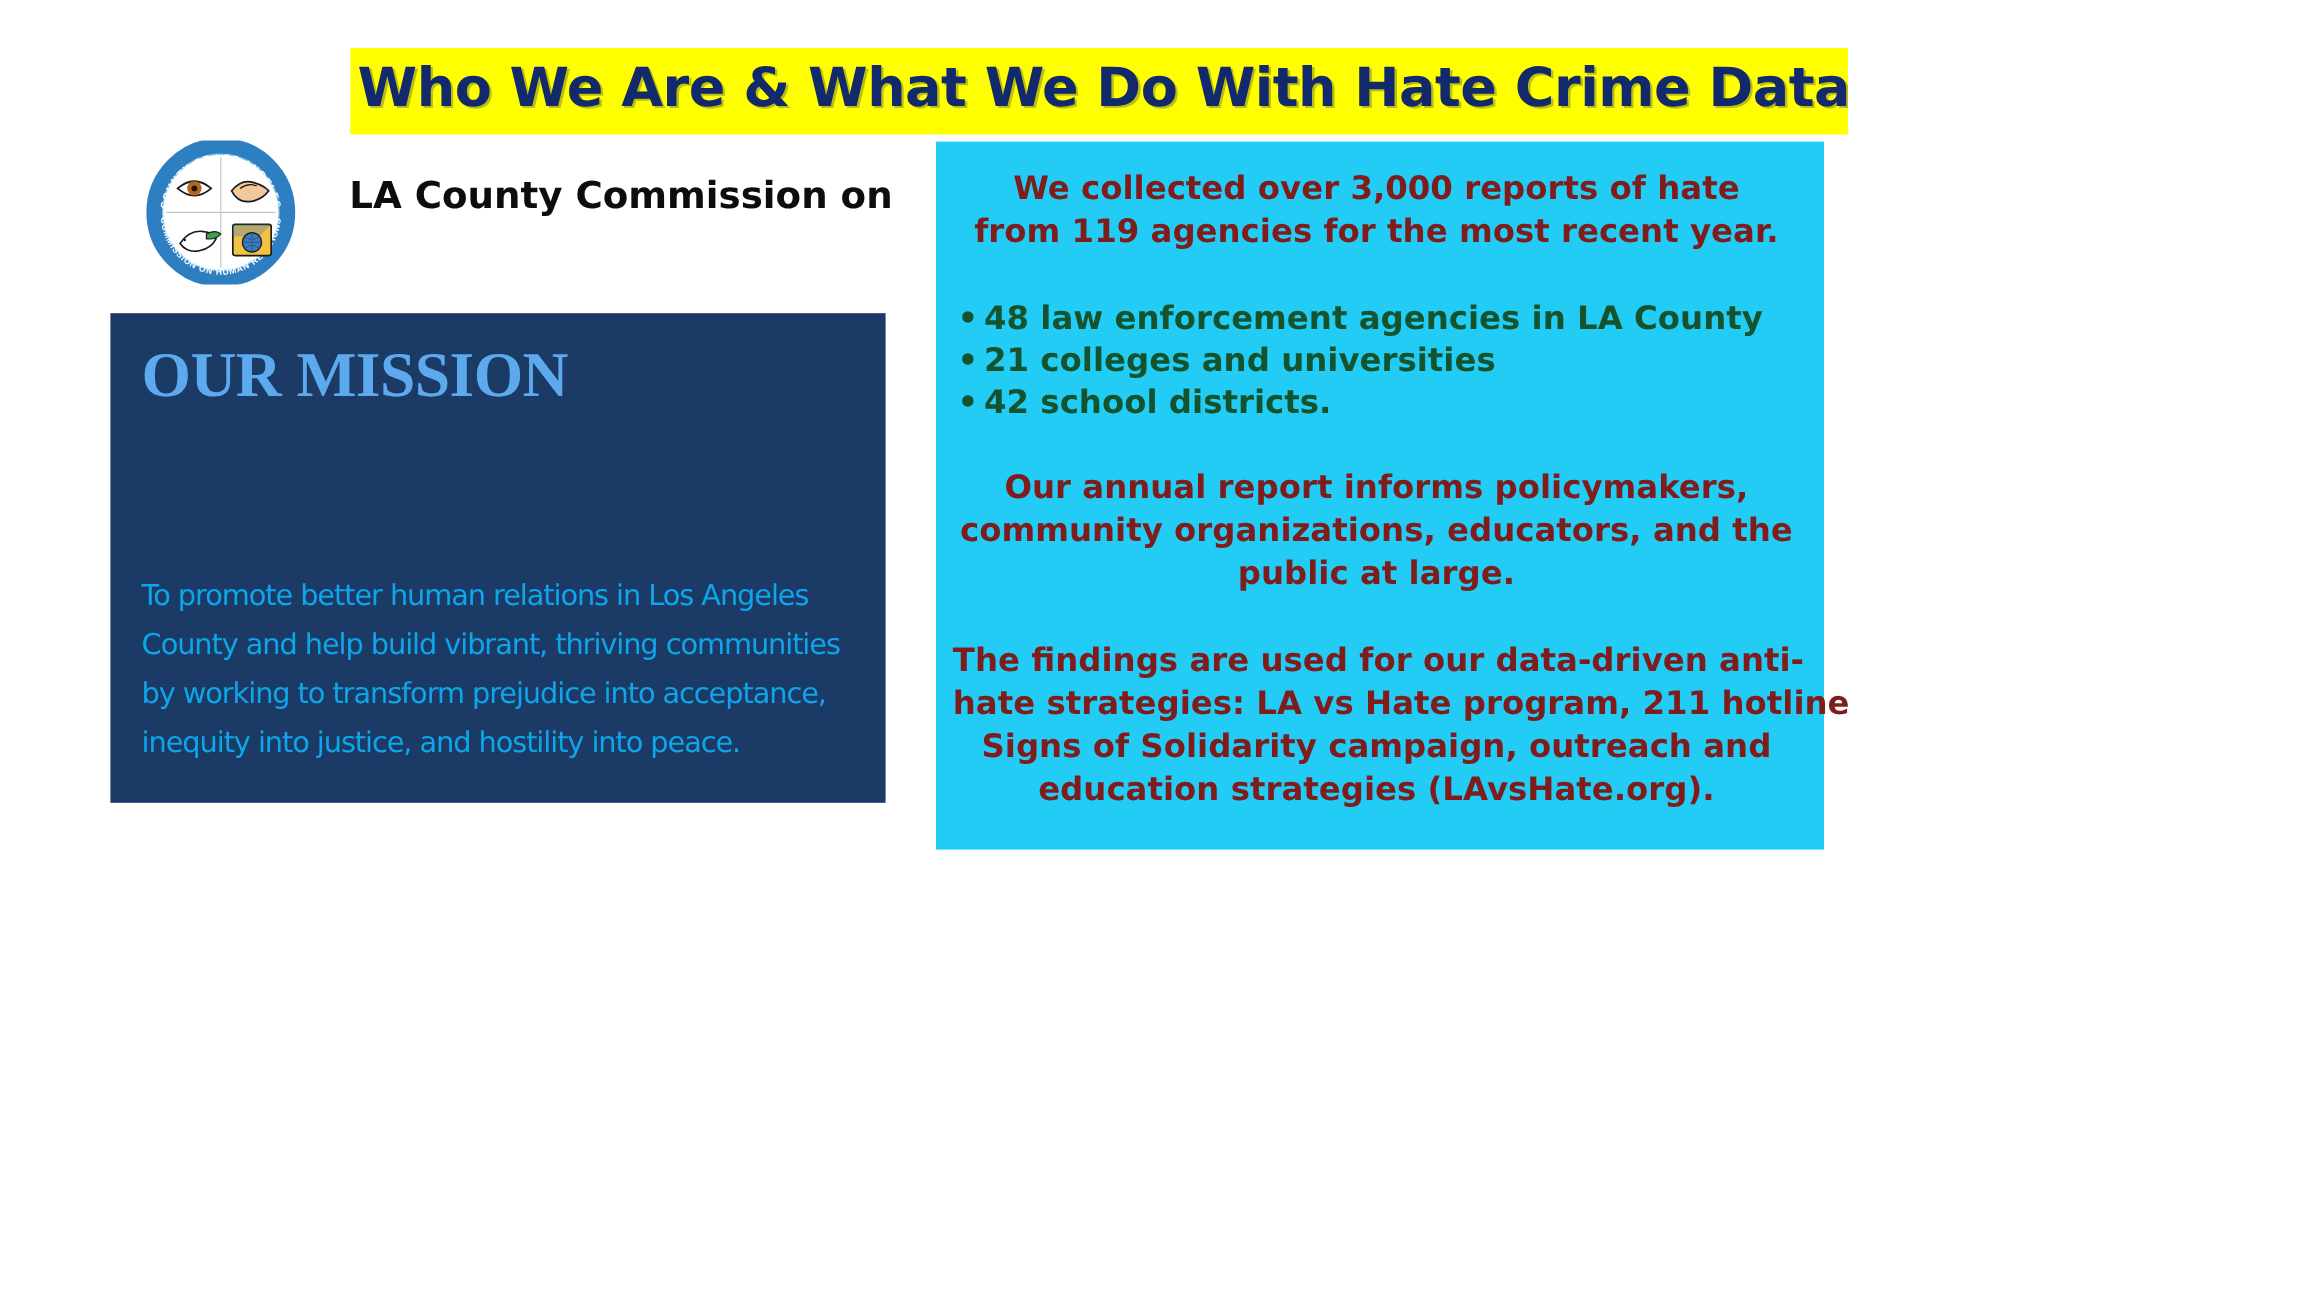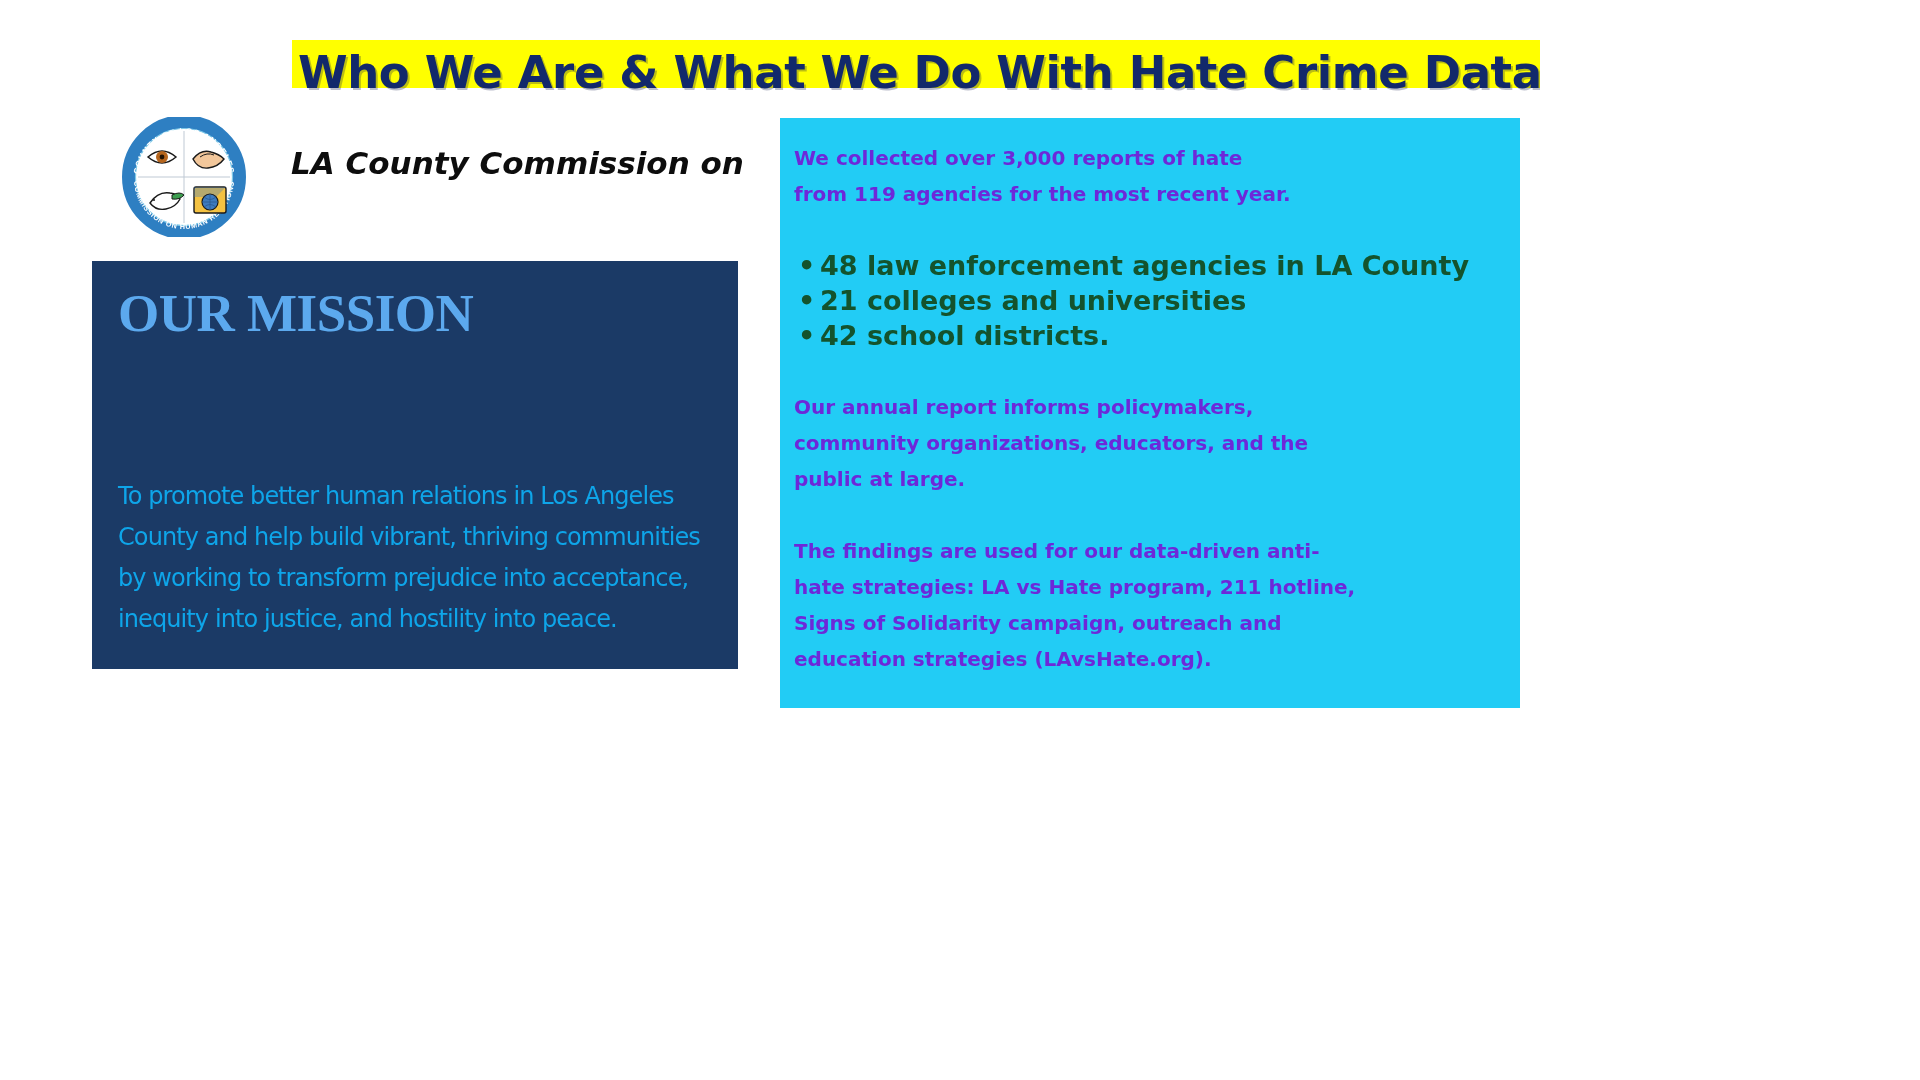--- a/index.html
+++ b/index.html
@@ -39,21 +39,21 @@
   #title-wrap {
     position:absolute;
     left:292px; top:40px;
     height:68px;
     white-space:nowrap;
   }
   #title-highlight {
     display:inline-block;
     background:#FFFF00;
     padding:2px 6px 4px 6px;
-    height:48px;
+    height:72px;
     line-height:62px;
   }
   #title-text {
     font-family:"DejaVu Sans", sans-serif;
     font-weight:bold;
     font-size:45px;
     letter-spacing:-0.4px;
     color:#12296B;
     text-shadow:2px 2px 0 rgba(10,20,70,.28);
     white-space:nowrap;
@@ -65,21 +65,20 @@
     left:120px; top:117px;
     width:128px; height:120px;
   }
 
   
   #org-name {
     position:absolute;
     left:291px; top:140px;
     width:470px;
     font-family:"DejaVu Sans", sans-serif;
-    font-style:italic;
     font-weight:bold;
     font-size:31px;
     line-height:46px;
     color:#0d0d0d;
   }
 
   
   #mission-box {
     position:absolute;
     left:92px; top:261px;
@@ -110,24 +109,25 @@
   #cyan-box {
     position:absolute;
     left:780px; top:118px;
     width:740px; height:590px;
     background:#22CCF5;
     padding:22px 20px 0 14px;
   }
   .cyan-para {
     font-family:"DejaVu Sans", sans-serif;
     font-weight:bold;
-    font-size:20px;
+    font-size:27px;
     line-height:36px;
-    color:#6d28d9;
+    color:#7f1d1d;
     white-space:pre;
+    text-align:center;
   }
   .cyan-gap { height:36px; }
   .cyan-list { list-style:none; }
   .cyan-list li {
     font-family:"DejaVu Sans", sans-serif;
     font-weight:bold;
     font-size:27px;
     line-height:35px;
     color:#14532d;
     white-space:nowrap;

